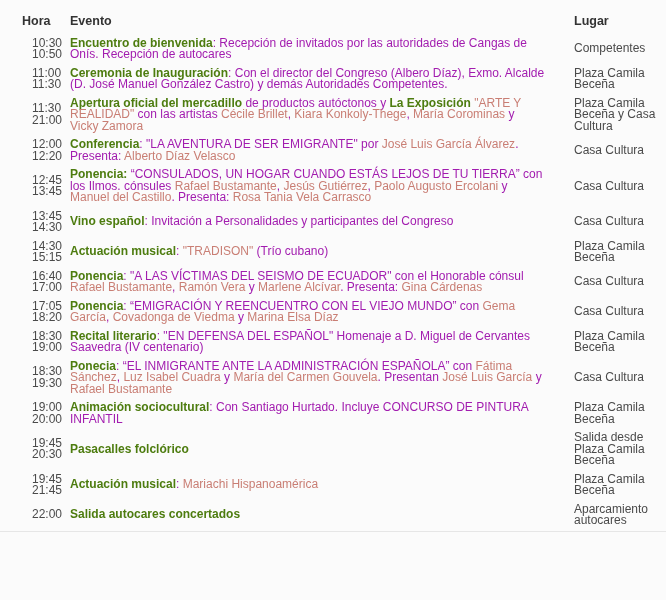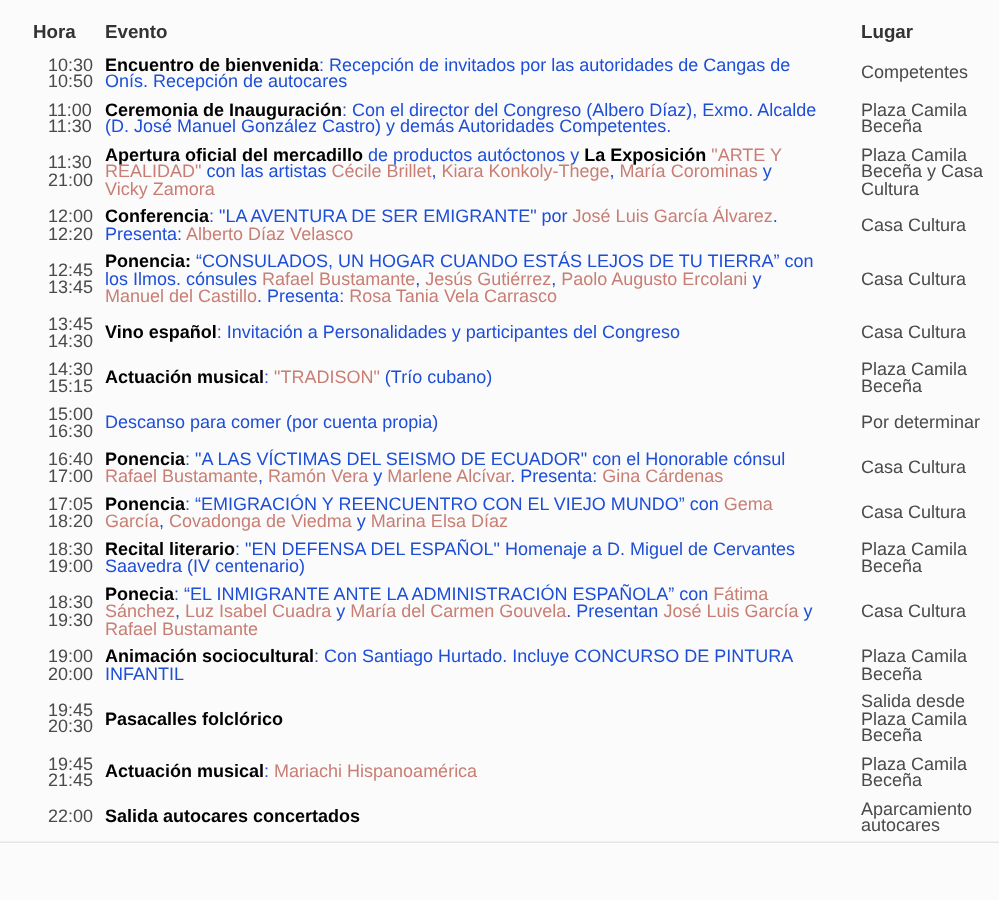--- a/index.html
+++ b/index.html
@@ -26,22 +26,22 @@
     color:#333333;
     font-weight:bold;
     padding-bottom:7px;
     font-size:12.5px;
   }
   th.h-time, td.time{width:38px;padding-left:22px;}
   td.time{white-space:nowrap;color:#4a4a4a;padding-left:32px;}
   td.time div{line-height:11.5px;}
   td.event{padding-right:18px;}
   th.h-place, td.place{width:86px;padding-left:10px;padding-right:6px;margin-top:20px;}
-  .seg-n{color:#1d4ed8;}
-  .seg-b{font-weight:bold;color:#000000;}
+  .seg-n{color:#a21caf;}
+  .seg-b{font-weight:bold;color:#4d7c0f;}
   .seg-l{color:#c97e74;cursor:pointer;}
 </style>
 </head>
 <body>
 
 <table>
   <thead>
     <tr>
       <th class="h-time">Hora</th>
       <th class="h-event">Evento</th>
@@ -100,28 +100,20 @@
       <tr>
         <td class="time">
           <div>14:30</div>
           <div>15:15</div>
         </td>
         <td class="event"><span class="seg-b">Actuación musical</span><span class="seg-n">: </span><span class="seg-l">"TRADISON"</span><span class="seg-n"> (Trío cubano)</span></td>
         <td class="place">Plaza Camila Beceña</td>
       </tr>
       <tr>
         <td class="time">
-          <div>15:00</div>
-          <div>16:30</div>
-        </td>
-        <td class="event"><span class="seg-n">Descanso para comer (por cuenta propia)</span></td>
-        <td class="place">Por determinar</td>
-      </tr>
-      <tr>
-        <td class="time">
           <div>16:40</div>
           <div>17:00</div>
         </td>
         <td class="event"><span class="seg-b">Ponencia</span><span class="seg-n">: "A LAS VÍCTIMAS DEL SEISMO DE ECUADOR" con el Honorable cónsul </span><span class="seg-l">Rafael Bustamante</span><span class="seg-n">, </span><span class="seg-l">Ramón Vera</span><span class="seg-n"> y </span><span class="seg-l">Marlene Alcívar</span><span class="seg-n">. Presenta: </span><span class="seg-l">Gina Cárdenas</span></td>
         <td class="place">Casa Cultura</td>
       </tr>
       <tr>
         <td class="time">
           <div>17:05</div>
           <div>18:20</div>

